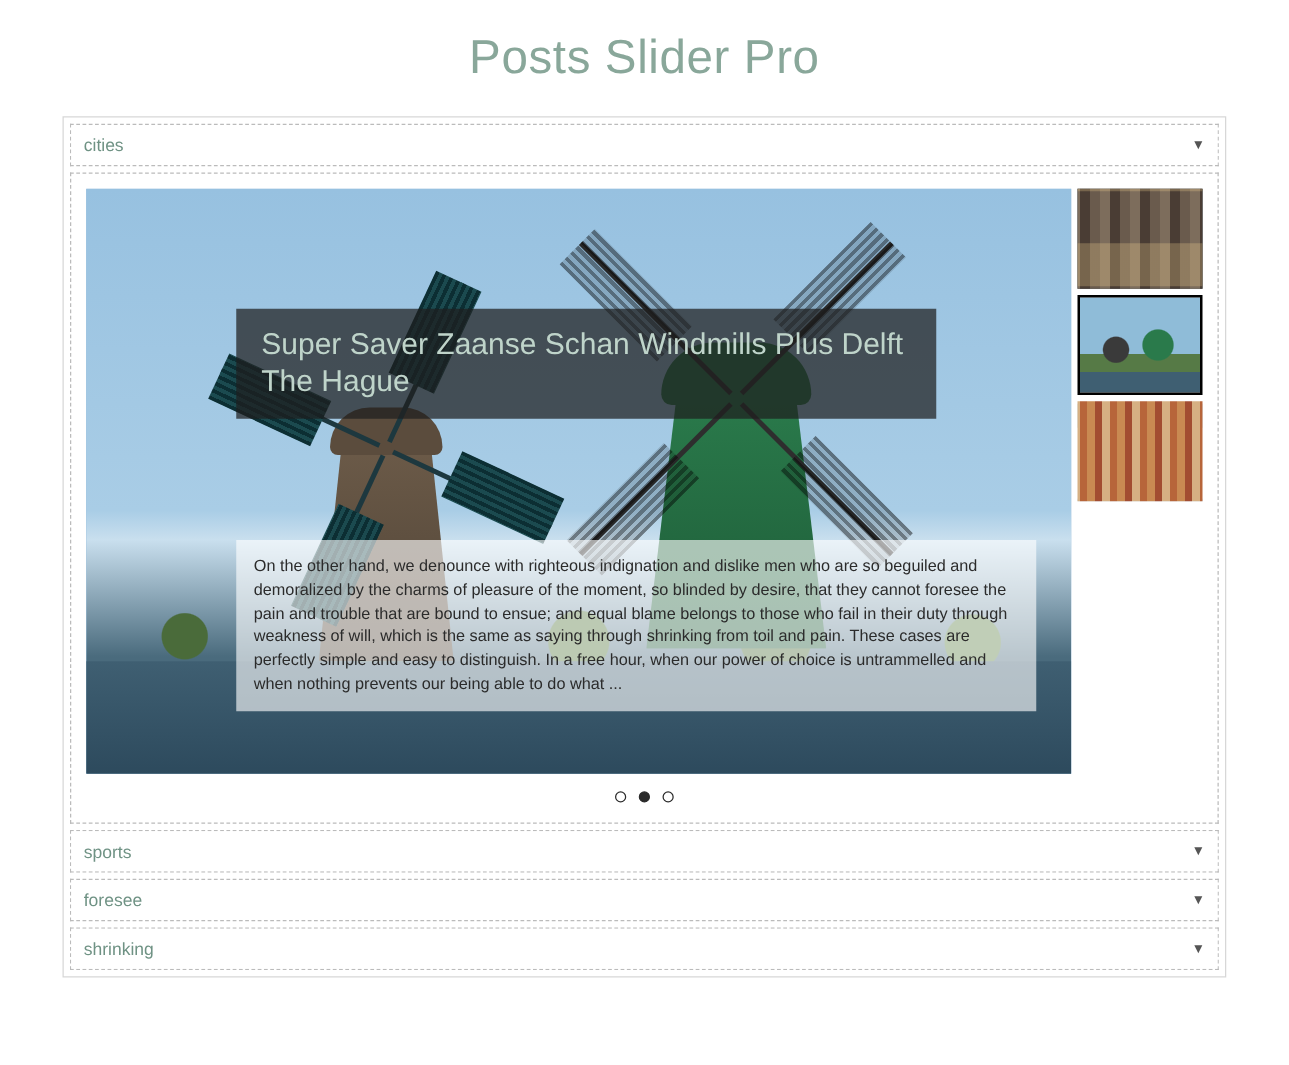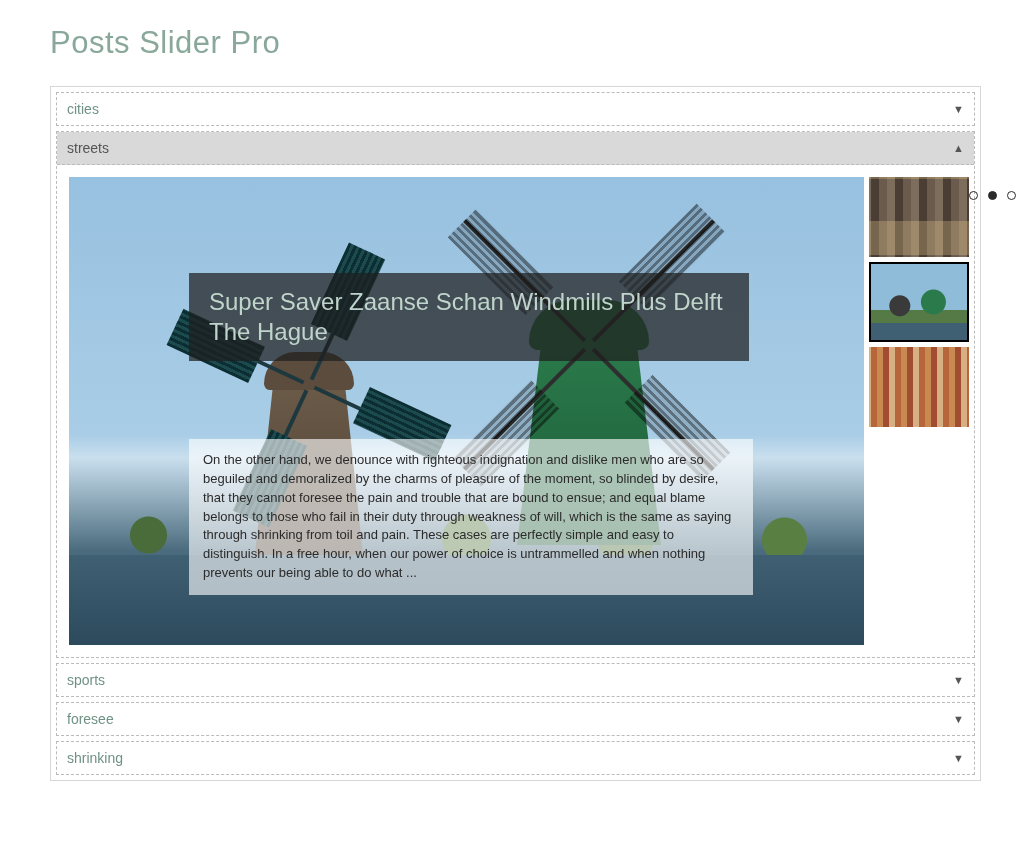--- a/index.html
+++ b/index.html
@@ -4,25 +4,26 @@
 <style>
   * { box-sizing: border-box; }
   body {
     margin: 0;
     padding: 20px 50px;
     font-family: "Helvetica Neue", Helvetica, Arial, sans-serif;
     color: #333;
     background: #fff;
   }
   .page-title {
-    font-size: 31px;
+    font-size: 38px;
     font-weight: 300;
     color: #89a79a;
     margin: 5px 0 25px 0;
     letter-spacing: 0.5px;
+    text-align: center;
   }
   .widget {
     border: 1px solid #d7d7d7;
     padding: 5px;
   }
   .acc-item {
     border: 1px dashed #bbb;
     margin-bottom: 5px;
   }
   .acc-item:last-child { margin-bottom: 0; }
@@ -42,21 +43,21 @@
     color: #555;
     border-bottom: 1px dashed #bbb;
   }
   .acc-arrow {
     font-size: 11px;
     color: #555;
   }
   .panel {
     padding: 12px;
     display: flex;
-    flex-direction: row;
+    flex-direction: column;
   }
   .slider-row {
     display: flex;
     gap: 5px;
   }
   .main-slide {
     position: relative;
     width: 795px;
     height: 468px;
     background: #87b4d8;
@@ -115,21 +116,21 @@
     padding: 14px 20px;
     background: rgba(30,30,30,0.72);
     color: #bfd4ca;
     font-size: 24px;
     font-weight: 300;
     line-height: 1.25;
   }
   .body-overlay {
     position: absolute;
     left: 120px; bottom: 50px;
-    width: 564px;
+    width: 640px;
     padding: 12px 14px;
     background: rgba(255,255,255,0.62);
     color: #2b2b2b;
     font-size: 13px;
     line-height: 1.45;
   }
   .thumbs {
     display: flex;
     flex-direction: column;
     gap: 5px;
@@ -183,24 +184,20 @@
 <div class="widget">
 
   <div class="acc-item">
     <div class="acc-header">
       <span>cities</span>
       <span class="acc-arrow">▼</span>
     </div>
   </div>
 
   <div class="acc-item open">
-    <div class="acc-header">
-      <span>streets</span>
-      <span class="acc-arrow">▲</span>
-    </div>
     <div class="panel">
       <div class="slider-row">
 
         <div class="main-slide">
           <div class="sky">
             <div class="trees"></div>
             <div class="mill brown">
               <div class="tower"></div>
                 <div class="cap"></div>
               <div class="blades">

